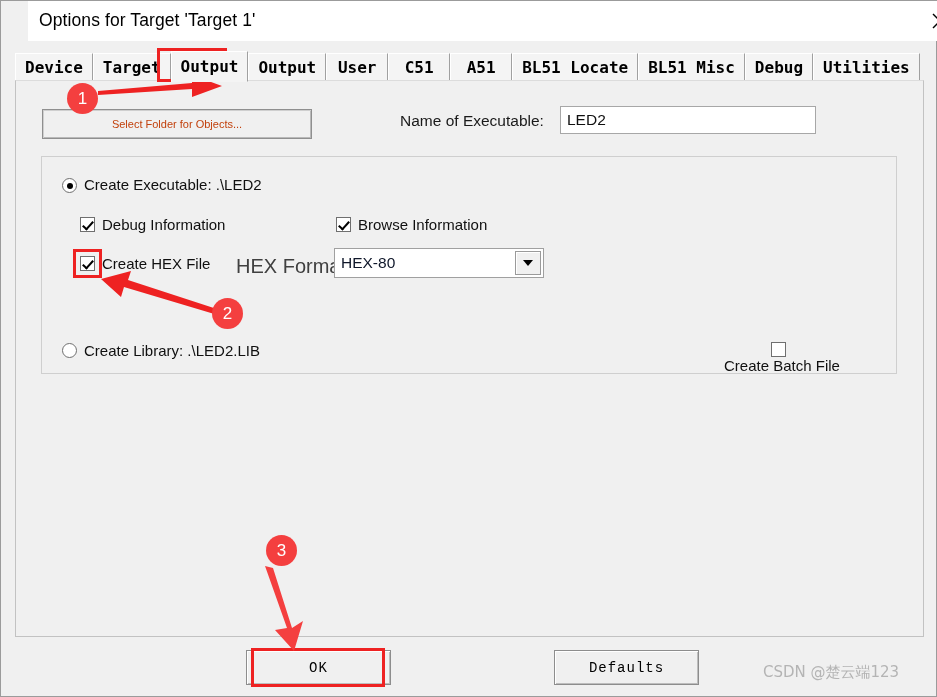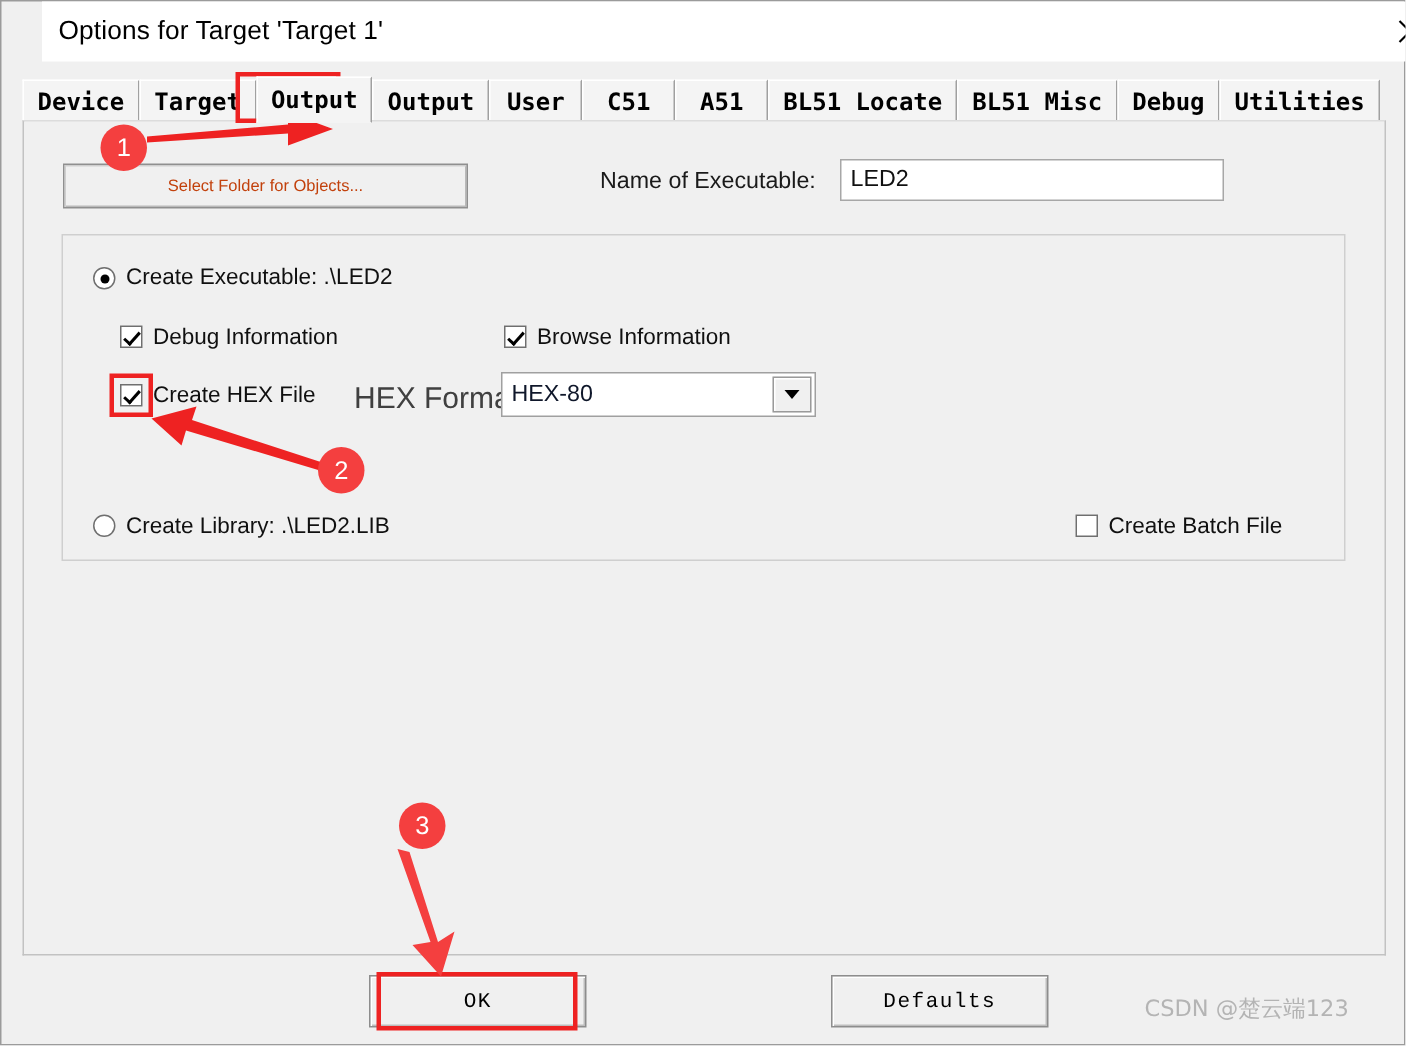--- a/index.html
+++ b/index.html
@@ -194,21 +194,21 @@
     color: #101010;
     cursor: default;
   }
   .ctrl-row .lbl { margin-left: 7px; }
 
   #row-create-exe   { left: 61px; top: 175px; align-items: flex-end; }
   #row-debug-info   { left: 79px; top: 215px; }
   #row-browse-info  { left: 335px; top: 215px; }
   #row-create-hex   { left: 79px; top: 254px; }
   #row-create-lib   { left: 61px; top: 341px; }
-  #row-create-batch { left: 716px; top: 341px; }
+  #row-create-batch { left: 716px; top: 341px; flex-direction: column; }
 
   #hex-format-label {
     position: absolute;
     left: 235px; top: 254px;
     font-size: 20px;
     color: #404040;
     white-space: nowrap;
   }
   #hex-format-combo {
     position: absolute;

